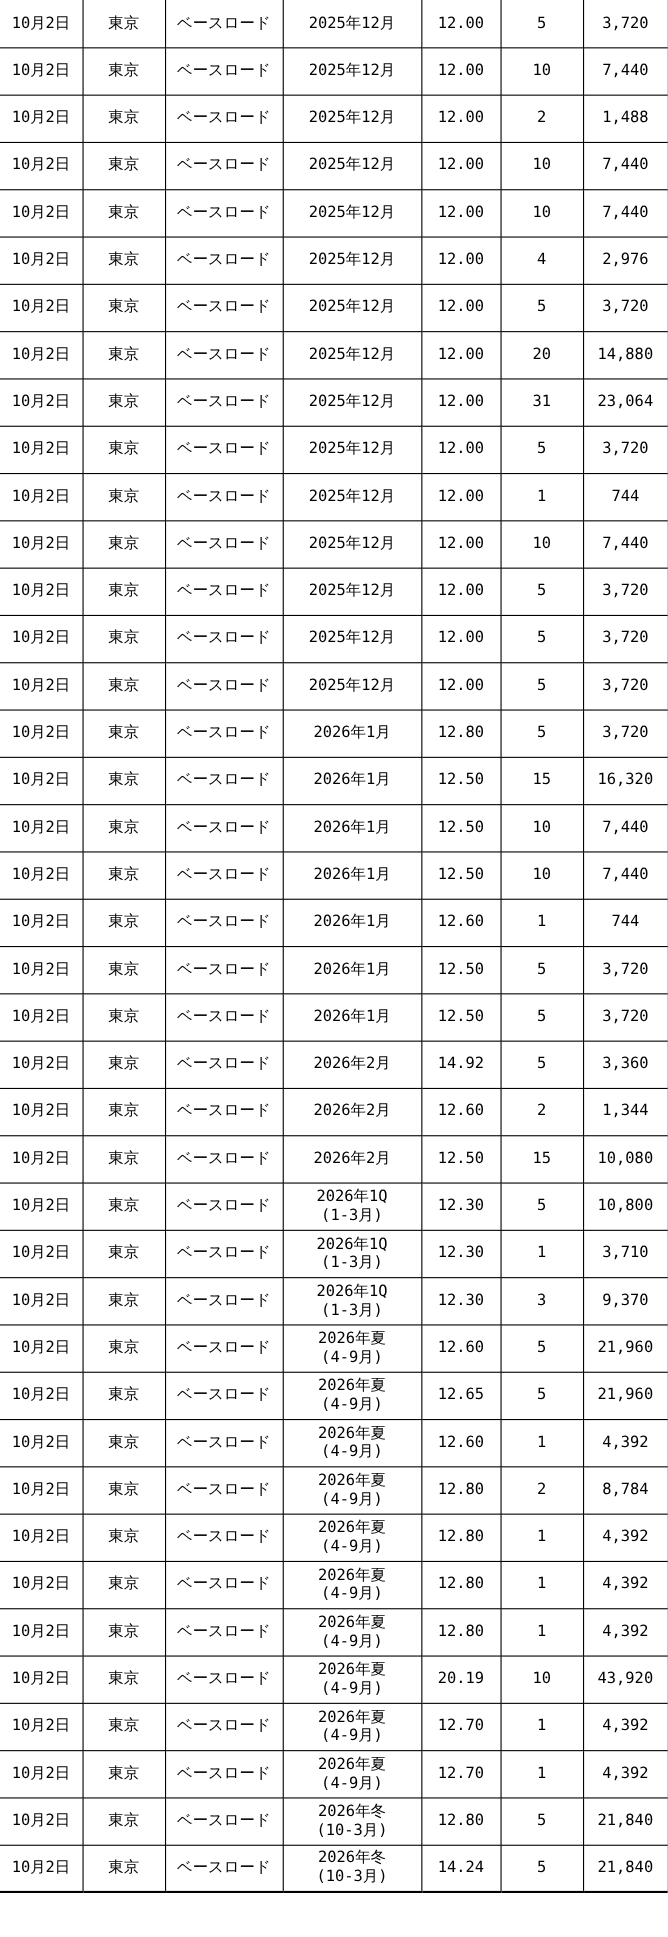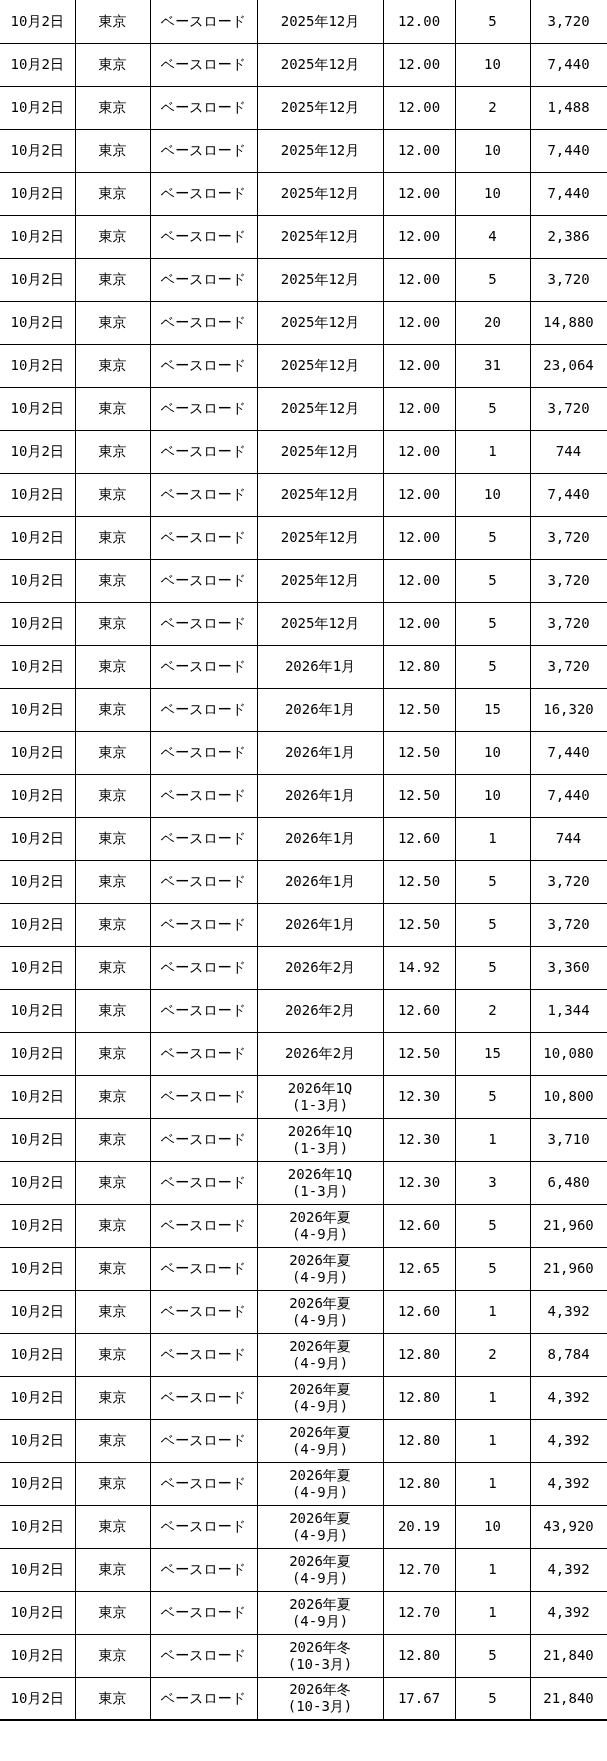--- a/index.html
+++ b/index.html
@@ -102,21 +102,21 @@
     <td>10</td>
     <td>7,440</td>
   </tr>
         <tr>
     <td>10月2日</td>
     <td>東京</td>
     <td>ベースロード</td>
     <td>2025年12月</td>
     <td>12.00</td>
     <td>4</td>
-    <td>2,386</td>
+    <td>2,976</td>
   </tr>
         <tr>
     <td>10月2日</td>
     <td>東京</td>
     <td>ベースロード</td>
     <td>2025年12月</td>
     <td>12.00</td>
     <td>5</td>
     <td>3,720</td>
   </tr>
@@ -303,21 +303,21 @@
     <td>3,710</td>
   </tr>
         <tr>
     <td>10月2日</td>
     <td>東京</td>
     <td>ベースロード</td>
     <td>2026年1Q
 (1-3月)</td>
     <td>12.30</td>
     <td>3</td>
-    <td>6,480</td>
+    <td>9,370</td>
   </tr>
         <tr>
     <td>10月2日</td>
     <td>東京</td>
     <td>ベースロード</td>
     <td>2026年夏
 (4-9月)</td>
     <td>12.60</td>
     <td>5</td>
     <td>21,960</td>
@@ -421,19 +421,19 @@
     <td>12.80</td>
     <td>5</td>
     <td>21,840</td>
   </tr>
         <tr>
     <td>10月2日</td>
     <td>東京</td>
     <td>ベースロード</td>
     <td>2026年冬
 (10-3月)</td>
-    <td>17.67</td>
+    <td>14.24</td>
     <td>5</td>
     <td>21,840</td>
   </tr>
       </tbody>
   </table>
 </div>
 
 </body></html>

